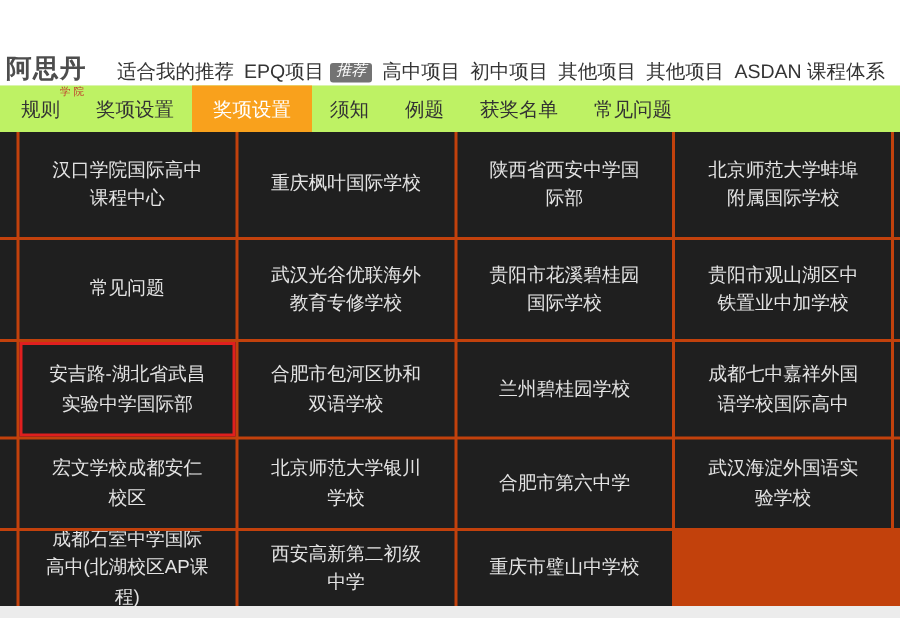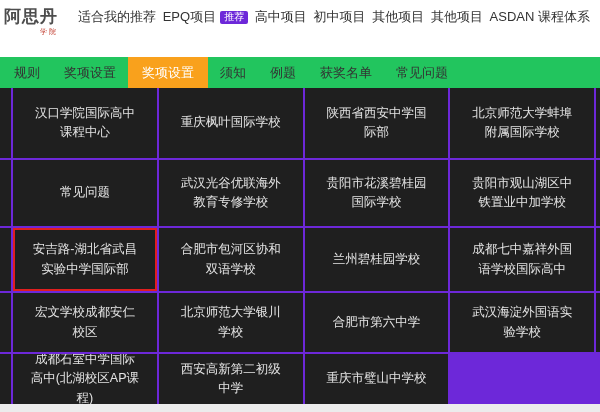--- a/index.html
+++ b/index.html
@@ -6,52 +6,52 @@
   html,body { width:600px; height:412px; overflow:hidden; }
   body {
     font-family: "Liberation Sans", "DejaVu Sans", sans-serif;
     background:#ececec;
     color:#333;
   }
 
   
   .topnav {
     height:57px; background:#ffffff;
-    display:flex; align-items:flex-start;
-    padding:5px 8px 0 4px;
+    display:flex; align-items:flex-end;
+    padding:23px 8px 0 4px;
   }
   .logo { position:relative; margin-right:12px; cursor:pointer; flex:0 0 auto; }
   .logo-title { font-size:17px; font-weight:bold; color:#4d4d4d; letter-spacing:1px; }
   .logo-sub { position:absolute; right:0; bottom:-9px; font-size:7px; color:#c0392b; letter-spacing:2px; }
   .nav-items { display:flex; align-items:center; flex:1; justify-content:space-between; padding:3px 2px 0 8px; }
   .nav-item { font-size:13px; color:#333; white-space:nowrap; cursor:pointer; display:flex; align-items:center; }
   .nav-badge {
     display:inline-block; margin-left:4px; padding:1px 4px 2px;
-    font-size:10px; line-height:1; color:#fff; background:#6d28d9; border-radius:2px;
+    font-size:10px; line-height:1; color:#fff; background:#737373; border-radius:2px;font-style:italic;
   }
 
   
   .tabbar {
-    height:31px; background:#22c55e;
+    height:31px; background:#bef264;
     display:flex; align-items:stretch; padding-left:2px;
   }
   .tab {
     display:flex; align-items:center; padding:0 12px;
     font-size:13px; color:#333; cursor:pointer; white-space:nowrap;
   }
   .tab.active { background:#f9a11c; color:#fff; padding:0 14px; }
 
   
   .grid {
     width:600px; height:316px;
     display:grid;
     grid-template-columns:11px 1fr 1fr 1fr 1fr 4px;
     grid-template-rows:70px 66px 63px 59px 50px;
     gap:2px;
-    background:#6d28d9;
+    background:#c2410c;
   }
   .cell {
     background:#1f1f1f;
     display:flex; align-items:center; justify-content:center;
     text-align:center;
     color:#e4e4e4; font-size:12.5px; line-height:1.55;
     padding:4px 16px; overflow:hidden;
   }
   .cell.sliver { padding:0; }
   .cell.empty { background:transparent; padding:0; }

